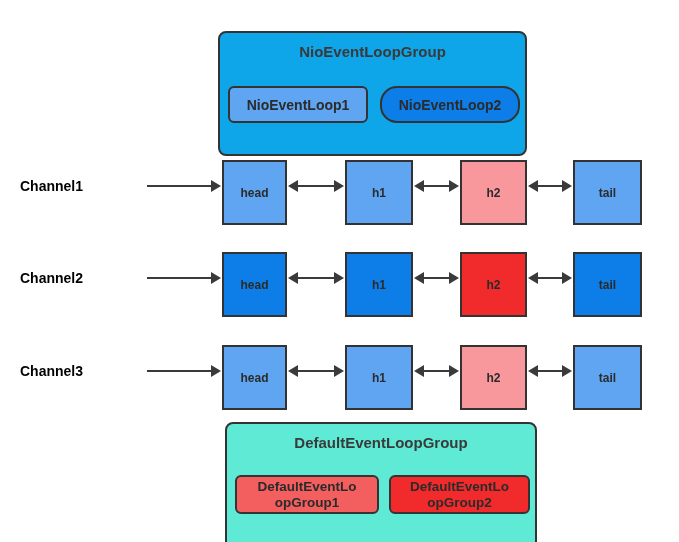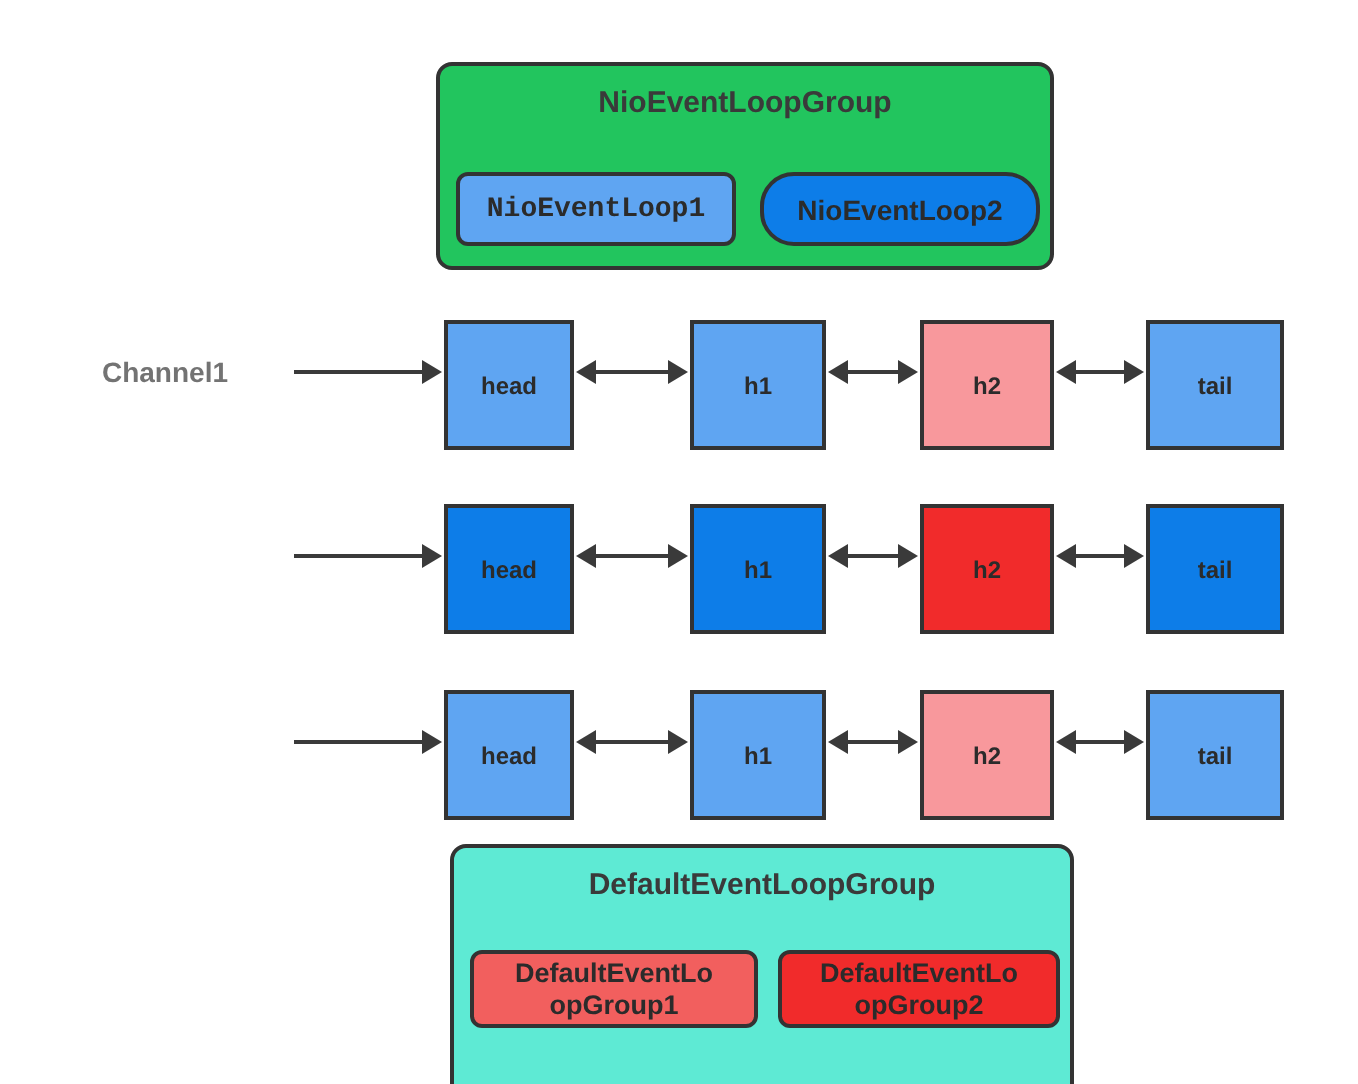--- a/index.html
+++ b/index.html
@@ -10,40 +10,40 @@
   .group { position:absolute; border:2px solid #333333; border-radius:8px; box-sizing:border-box; }
   .group-title { text-align:center; font-weight:bold; font-size:15px; margin-top:10px; color:#3a3a3a; }
   .loop-box { position:absolute; border:2px solid #333333; border-radius:6px; box-sizing:border-box;
               display:flex; align-items:center; justify-content:center; flex-direction:column;
               font-weight:bold; font-size:14px; color:#2b2b2b; text-align:center; }
   .loop-box .wrap-line { display:block; font-size:13.5px; line-height:16px;text-align:right; }
 
   
   .row { position:absolute; left:0; width:679px; height:52px; }
   .chan-label { position:absolute; left:20px; width:125px; height:52px; line-height:52px;
-                text-align:center; font-weight:bold; font-size:14px; color:#737373; }
+                text-align:left; font-weight:bold; font-size:14px; color:#000000; }
   .node { position:absolute; top:0; height:65px; border:2px solid #333333; box-sizing:border-box;
           display:flex; align-items:center; justify-content:center;
           font-weight:bold; font-size:12px; color:#2b2b2b; }
 
   
   .arrow { position:absolute; top:25px; height:2px; background:#3a3a3a; }
   .arrow::after { content:''; position:absolute; right:-2px; top:-5px; width:0; height:0;
                   border-left:10px solid #3a3a3a; border-top:6px solid transparent; border-bottom:6px solid transparent; }
   .arrow.dbl::before { content:''; position:absolute; left:-2px; top:-5px; width:0; height:0;
                   border-right:10px solid #3a3a3a; border-top:6px solid transparent; border-bottom:6px solid transparent; }
 </style>
 </head>
 <body>
 
 <div id="canvas">
 
-  <div class="group" style="left: 218px; top: 31px; width: 309px; height: 104px; background: #22c55e;">
+  <div class="group" style="left: 218px; top: 31px; width: 309px; height: 125px; background: #0ea5e9;">
     <div class="group-title">NioEventLoopGroup</div>
-    <div class="loop-box" style="left: 8px; top: 53px; width: 140px; height: 37px; background: rgb(95, 165, 242); font-family: Liberation Mono, monospace;">
+    <div class="loop-box" style="left: 8px; top: 53px; width: 140px; height: 37px; background: rgb(95, 165, 242);">
       <span>NioEventLoop1</span>
     </div>
     <div class="loop-box" style="left: 160px; top: 53px; width: 140px; height: 37px; background: rgb(13, 125, 232); border-radius: 17px;">
       <span>NioEventLoop2</span>
     </div>
   </div>
 
   <div class="row" style="top:160px;">
     <div class="chan-label">Channel1</div>
     <div class="arrow" style="left:147px; width:72px;"></div>
@@ -58,39 +58,41 @@
     <div class="node" style="left: 460px; width: 67px; background: rgb(248, 152, 156);">
         <span>h2</span>
       </div>
     <div class="arrow dbl" style="left:530px; width:40px;"></div>
     <div class="node" style="left: 573px; width: 69px; background: rgb(95, 165, 242);">
         <span>tail</span>
       </div>
   </div>
 
   <div class="row" style="top:252px;">
+    <div class="chan-label">Channel2</div>
     <div class="arrow" style="left:147px; width:72px;"></div>
     <div class="node" style="left: 222px; width: 65px; background: rgb(13, 125, 232);">
         <span>head</span>
       </div>
     <div class="arrow dbl" style="left:290px; width:52px;"></div>
     <div class="node" style="left: 345px; width: 68px; background: rgb(13, 125, 232);">
         <span>h1</span>
       </div>
     <div class="arrow dbl" style="left:416px; width:41px;"></div>
     <div class="node" style="left: 460px; width: 67px; background: rgb(241, 43, 43);">
         <span>h2</span>
       </div>
     <div class="arrow dbl" style="left:530px; width:40px;"></div>
     <div class="node" style="left: 573px; width: 69px; background: rgb(13, 125, 232);">
         <span>tail</span>
       </div>
   </div>
 
   <div class="row" style="top:345px;">
+    <div class="chan-label">Channel3</div>
     <div class="arrow" style="left:147px; width:72px;"></div>
     <div class="node" style="left: 222px; width: 65px; background: rgb(95, 165, 242);">
         <span>head</span>
       </div>
     <div class="arrow dbl" style="left:290px; width:52px;"></div>
     <div class="node" style="left: 345px; width: 68px; background: rgb(95, 165, 242);">
         <span>h1</span>
       </div>
     <div class="arrow dbl" style="left:416px; width:41px;"></div>
     <div class="node" style="left: 460px; width: 67px; background: rgb(248, 152, 156);">

